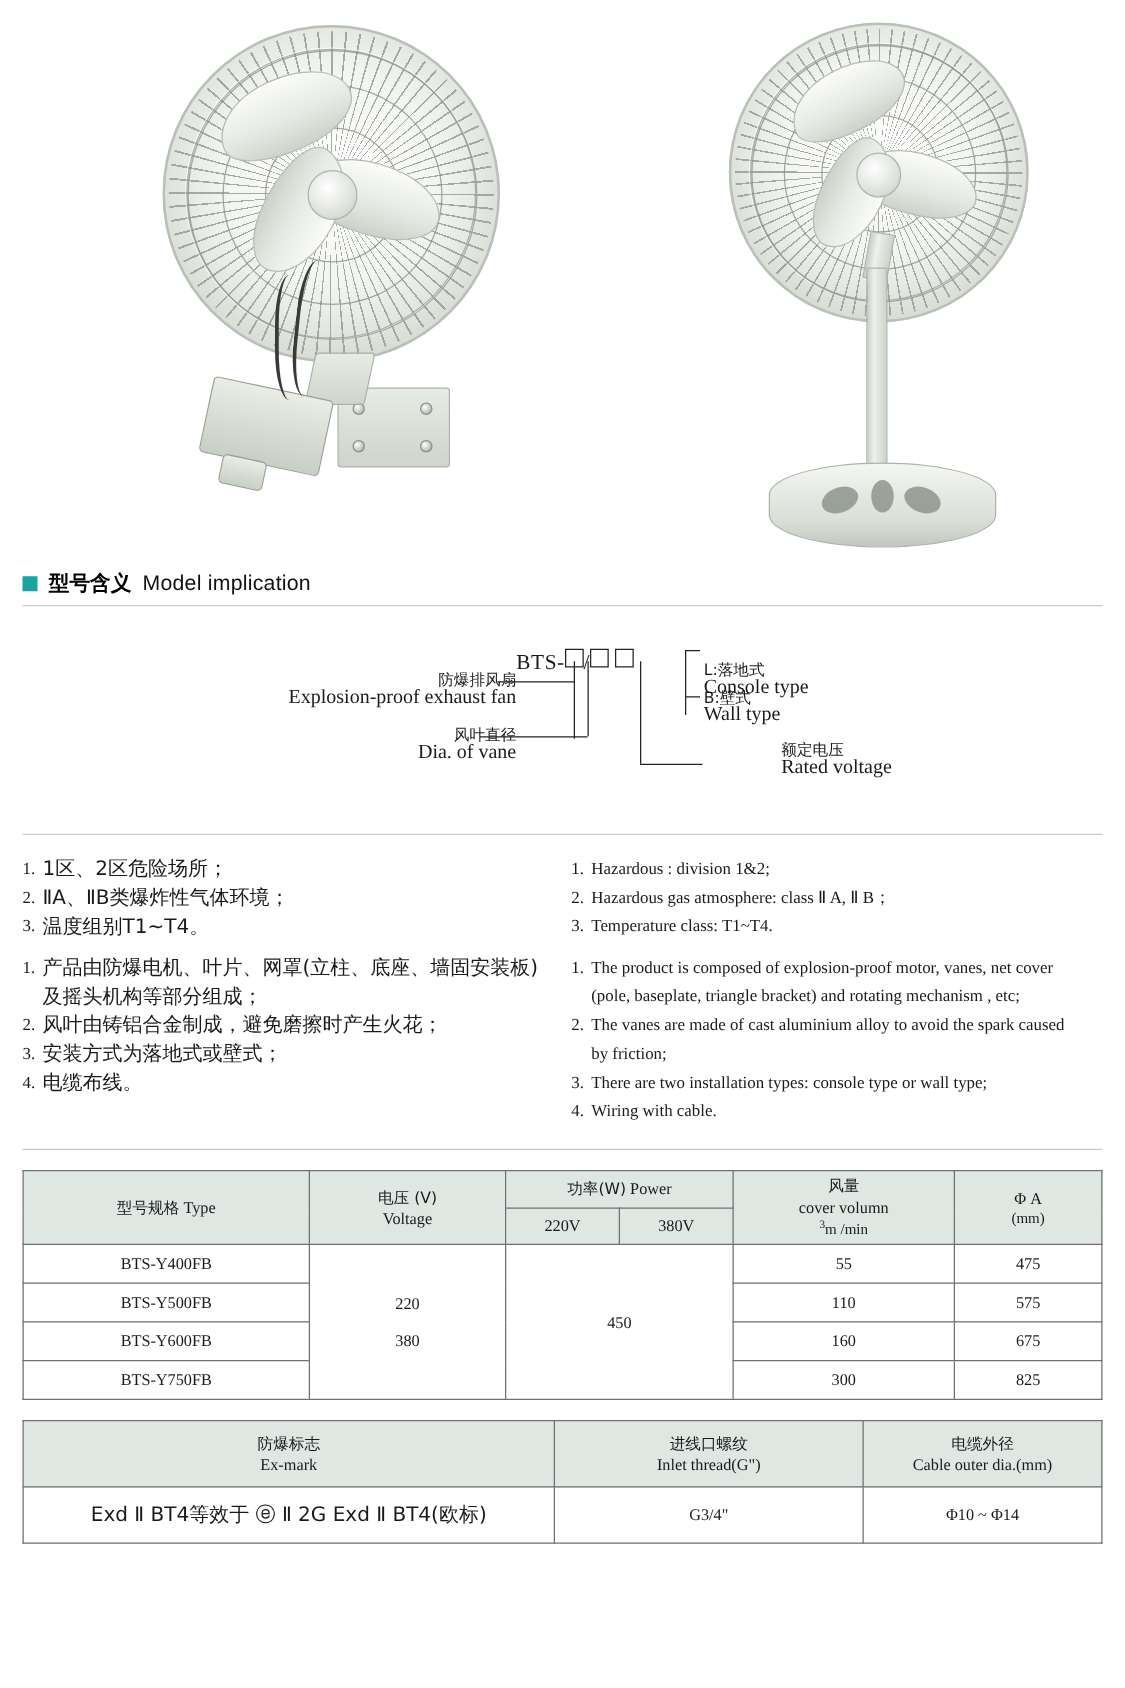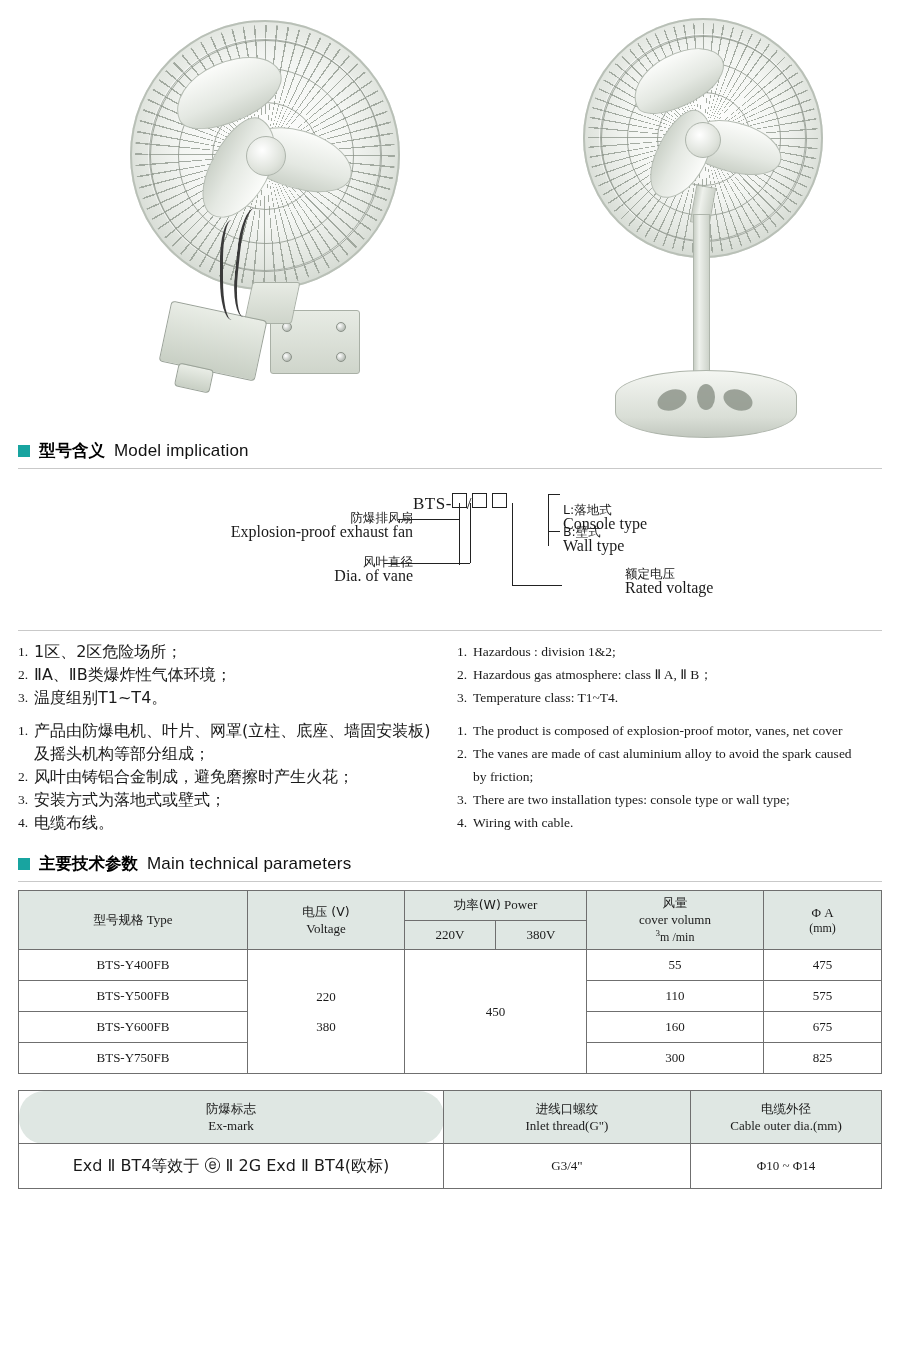--- a/index.html
+++ b/index.html
@@ -49,21 +49,21 @@
   .cable{position:absolute;border-left:3px solid #3a3a3a;border-radius:40%;}
 
   .pole{position:absolute;background:linear-gradient(90deg,#c8cec5,#eef1ec 35%,#cdd3ca);
       border:1px solid #aeb5ab;}
   .base{position:absolute;border-radius:50%/38%;
       background:linear-gradient(180deg,#f4f6f2,#d9ded6 70%,#c2c8bf);
       border:1px solid #adb4aa;}
   .base-hole{position:absolute;border-radius:50%;background:#8e958b;opacity:.85;}
 
   
-  .sec{margin:0 18px;text-align:center;}
+  .sec{margin:16px 18px;text-align:center;}
   .sec-head{display:flex;align-items:center;gap:9px;margin:0 0 6px 0;}
   .sec-square{width:12px;height:12px;background:#18a4a0;display:inline-block;}
   .sec-cn{font-family:"DejaVu Sans",sans-serif;font-weight:bold;font-size:16.5px;color:#000;}
   .sec-en{font-family:"Liberation Sans",sans-serif;font-size:17px;color:#111;letter-spacing:.2px;}
   .hr{height:1px;background:#c9c9c9;margin:5px 0 0 0;}
 
   
   .model-wrap{position:relative;height:150px;margin:6px 18px 0 18px;}
   .model-code{position:absolute;left:395px;top:18px;font-size:17px;letter-spacing:.5px;
      font-family:"Liberation Serif",serif;}
@@ -248,44 +248,42 @@
       <div class="item">
           <span class="num enfont">4.</span>
           <span class="txt cnfont">电缆布线。</span>
         </div>
     </div>
     <div class="col right">
       <div class="item">
           <span class="num enfont">1.</span>
           <span class="txt enfont">The product is composed of explosion-proof motor, vanes, net cover</span>
         </div>
+      <div class="item indent">
+          <span class="txt enfont">(pole, baseplate, triangle  bracket)  and rotating mechanism , etc;</span>
+        </div>
       <div class="item">
           <span class="num enfont">2.</span>
           <span class="txt enfont">The vanes are made of cast aluminium alloy to avoid the spark caused</span>
         </div>
       <div class="item indent">
           <span class="txt enfont">by friction;</span>
         </div>
       <div class="item">
           <span class="num enfont">3.</span>
           <span class="txt enfont">There are two installation types: console type or wall type;</span>
         </div>
       <div class="item">
           <span class="num enfont">4.</span>
           <span class="txt enfont">Wiring with cable.</span>
         </div>
     </div>
   </div>
 
   <div class="sec" style="margin-top:18px;">
-    <div class="sec-head">
-      <span class="sec-square"></span>
-      <span class="sec-cn">主要技术参数</span>
-      <span class="sec-en">Main technical parameters</span>
-    </div>
     <div class="hr"></div>
   </div>
 
   <table class="t1">
     <thead>
       <tr>
         <th rowspan="2" style="width:224px;">
           <span class="cnhead">型号规格</span>
           <span>Type</span>
         </th>
@@ -338,21 +336,21 @@
         <td>BTS-Y750FB</td>
         <td>300</td>
         <td>825</td>
       </tr>
     </tbody>
   </table>
 
   <table class="t2" style="margin-top:16px;">
     <thead>
       <tr>
-        <th style="width:420px;height:44px;border-radius:25px;">
+        <th style="width:420px;height:44px;">
           <div class="cnhead">防爆标志</div>
           <div>Ex-mark</div>
         </th>
         <th style="width:242px;">
           <div class="cnhead">进线口螺纹</div>
           <div>Inlet thread(G")</div>
         </th>
         <th>
           <div class="cnhead">电缆外径</div>
           <div>Cable outer dia.(mm)</div>

